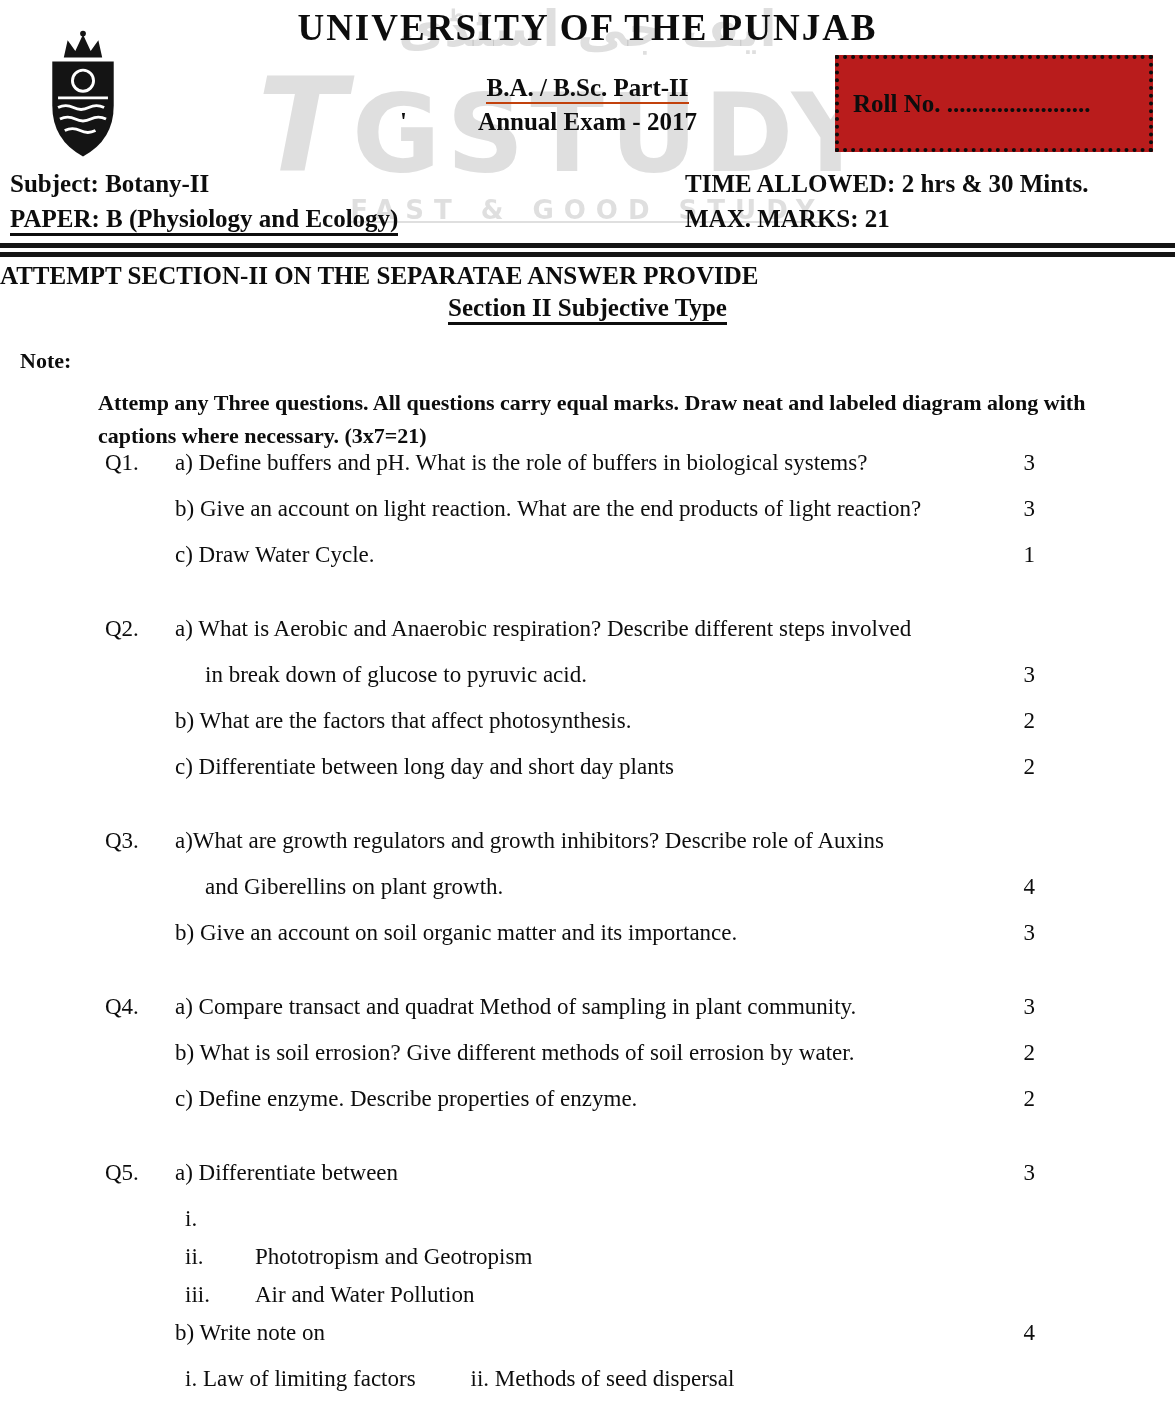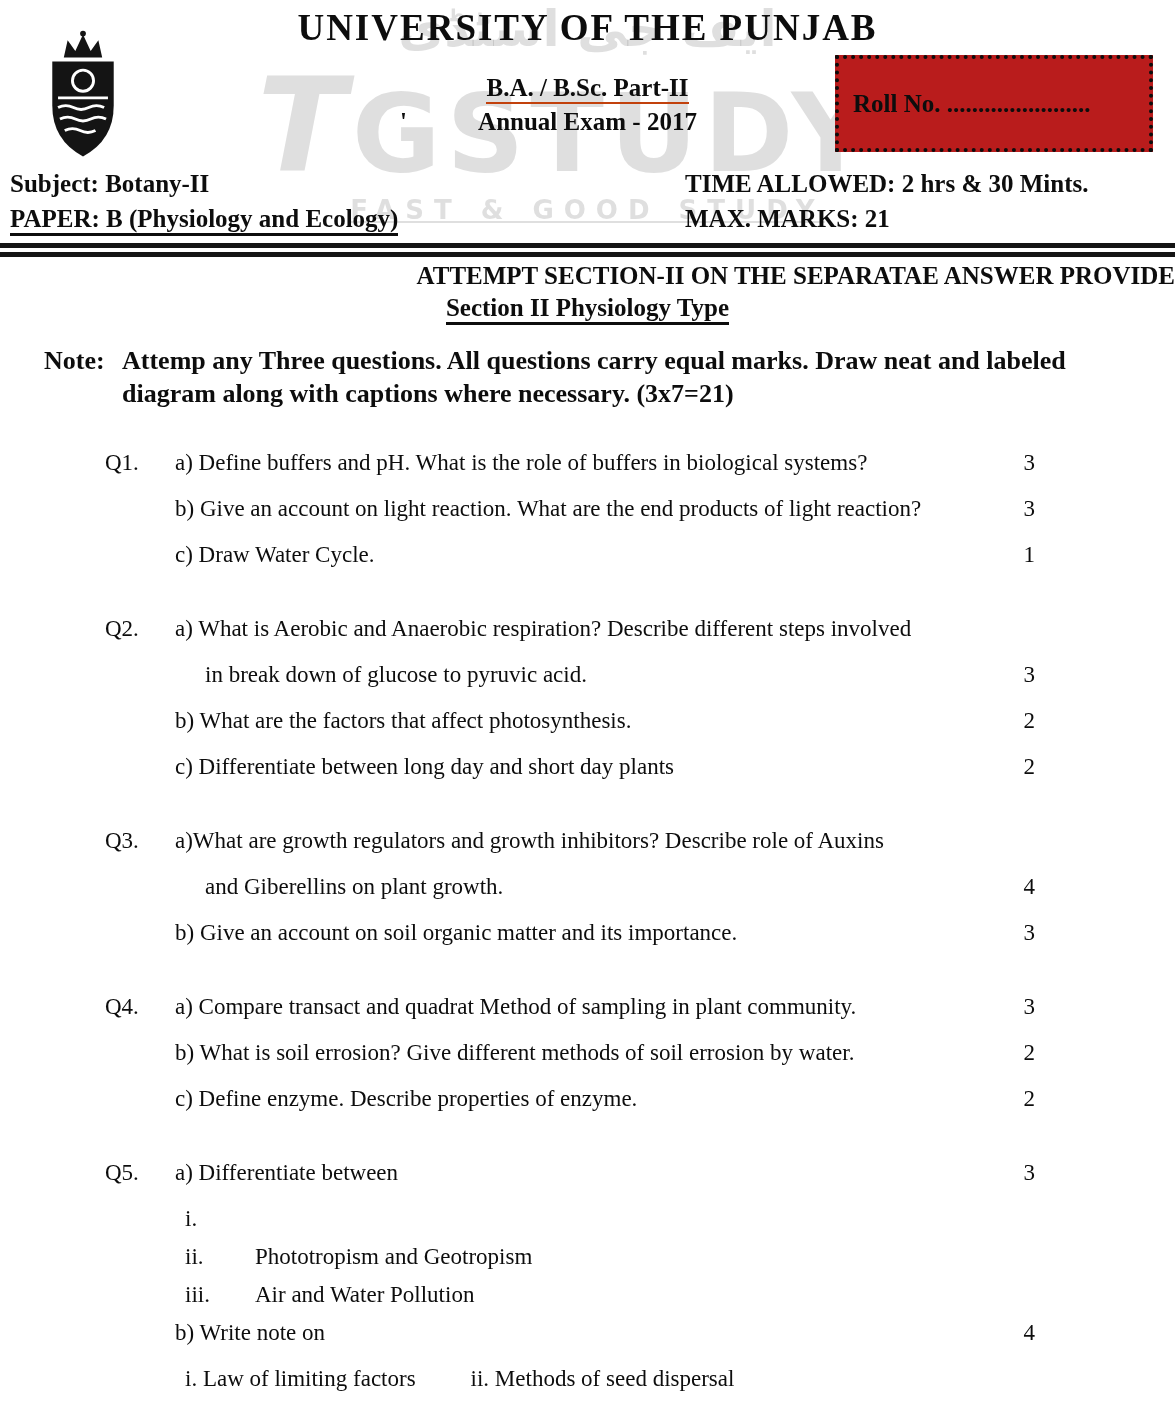--- a/index.html
+++ b/index.html
@@ -38,30 +38,30 @@
 
   .subject { position:absolute; top:170px; left:10px;  font-size:25px; font-weight:bold; }
   .paper   { position:absolute; top:205px; left:10px;  font-size:25px; font-weight:bold; }
   .paper span { border-bottom:3px solid #0d0d0d; padding-bottom:1px; }
   .time    { position:absolute; top:170px; left:685px; font-size:25px; font-weight:bold; }
   .maxmarks{ position:absolute; top:205px; left:685px; font-size:25px; font-weight:bold; }
 
   .double-rule { position:absolute; top:243px; left:0; width:1175px; height:14px;
     border-top:5px solid #141414; border-bottom:5px solid #141414; }
 
-  .attempt-line { position:absolute; top:262px; left:0; width:100%; text-align:right;
+  .attempt-line { position:absolute; top:262px; left:0; width:100%; text-align:left;
     font-size:25px; font-weight:bold; }
   .section-title { position:absolute; top:294px; left:0; width:100%; text-align:center;
     font-size:25px; font-weight:bold; }
   .section-title span { border-bottom:3px solid #0d0d0d; padding-bottom:1px; }
 
-  .note { position:absolute; top:344px; left:44px; width:1070px; display:flex;
-    font-size:26px; font-weight:bold; line-height:33px; }
+  .note { position:absolute; top:344px; left:20px; width:1070px; display:flex;
+    font-size:22px; font-weight:bold; line-height:33px; }
   .note-label { width:78px; flex:0 0 78px; }
-  .note-text  { width:990px; }
+  .note-text  { width:990px;margin-top:42px; }
 
   
   #questions { position:absolute; top:448px; left:0; width:1175px; }
   .q { display:flex; padding-left:105px; margin-bottom:28px; }
   .qnum { flex:0 0 70px; font-size:23px; line-height:30px; }
   .qbody { width:860px; }
   .qline { display:flex; justify-content:space-between; font-size:23px;
     line-height:30px; margin-bottom:16px; }
   .qline.cont { padding-left:30px; }
   .qtext { flex:1 1 auto; }
@@ -103,21 +103,21 @@
   </div>
 
   <div class="subject">Subject: Botany-II</div>
   <div class="paper"><span>PAPER: B (Physiology and Ecology)</span></div>
   <div class="time">TIME ALLOWED: 2 hrs &amp; 30 Mints.</div>
   <div class="maxmarks">MAX. MARKS: 21</div>
 
   <div class="double-rule"></div>
 
   <div class="attempt-line">ATTEMPT SECTION-II ON THE SEPARATAE ANSWER PROVIDE</div>
-  <div class="section-title"><span>Section II Physiology Type</span></div>
+  <div class="section-title"><span>Section II Subjective Type</span></div>
 
   <div class="note">
     <div class="note-label">Note:</div>
     <div class="note-text">Attemp any Three questions. All questions carry equal marks. Draw neat and labeled diagram along with captions where necessary. (3x7=21)</div>
   </div>
 
   <div id="questions">
       <div class="q">
         <div class="qnum">Q1.</div>
         <div class="qbody">

